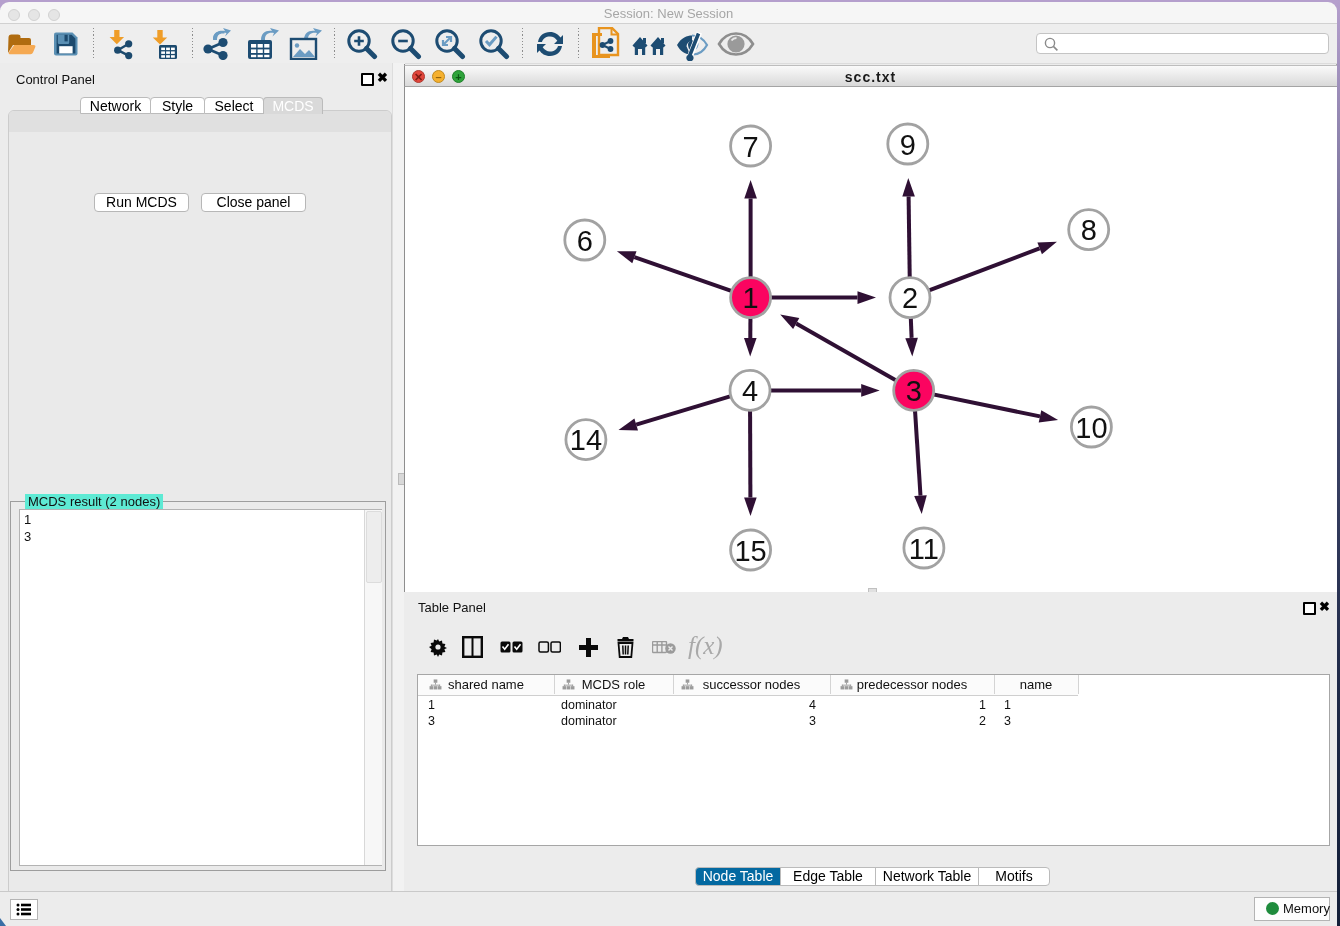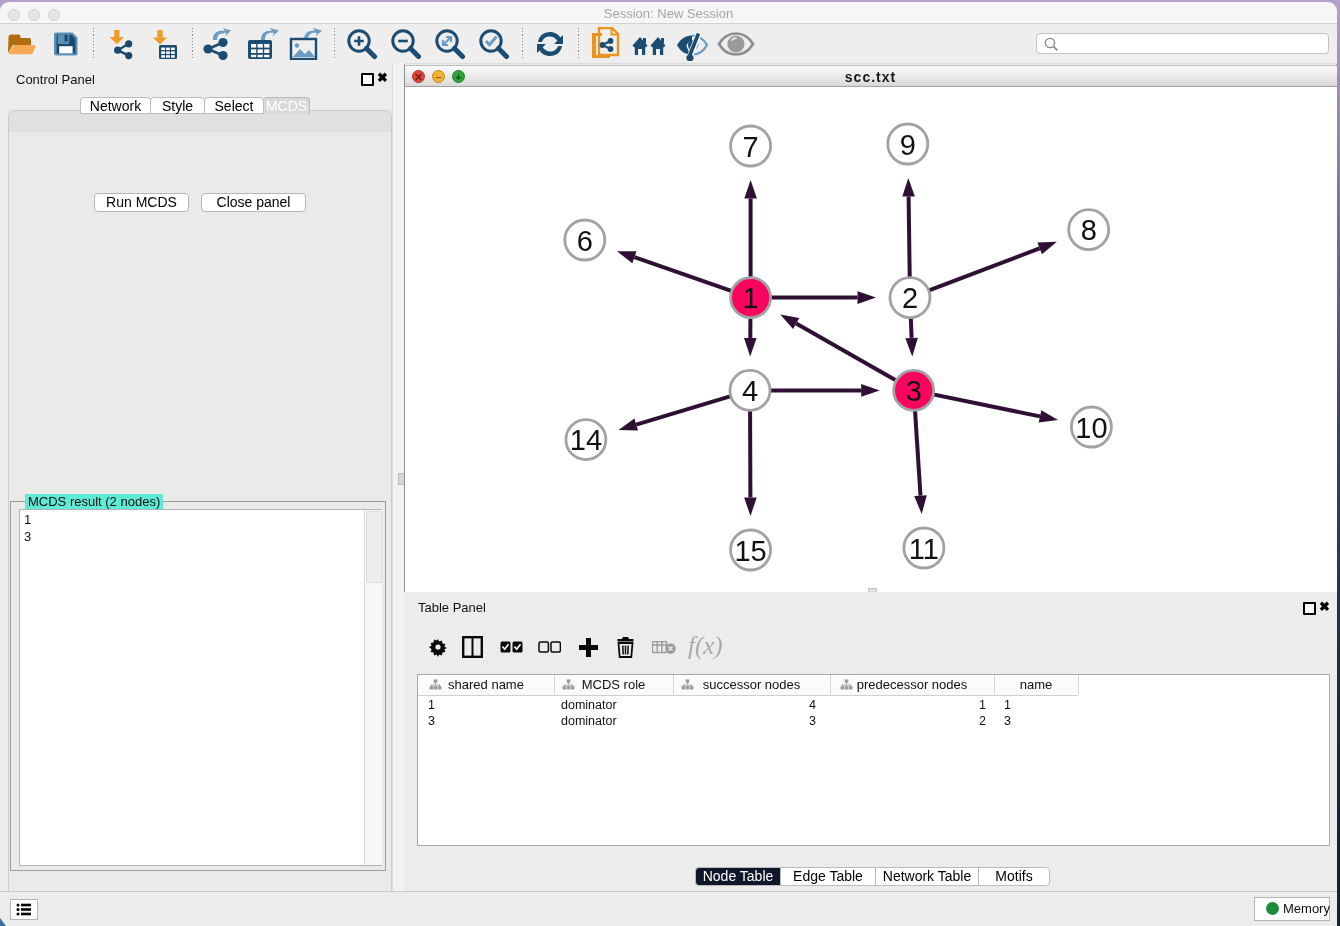--- a/index.html
+++ b/index.html
@@ -208,21 +208,21 @@
 </div>
 <div class="abs" id="cpanel">
   <div class="abs" id="cphead">Control Panel</div>
   <div class="wfloat" style="left:361px;top:10px;"></div>
   <div class="wclose" style="left:377px;top:7px;">✖</div>
   <div class="abs" id="cppane"></div>
   <div class="abs" id="cpband"></div>
   <div class="tab" style="left:80px;width:71px;">Network</div>
   <div class="tab" style="left:150px;width:55px;">Style</div>
   <div class="tab" style="left:204px;width:60px;">Select</div>
-  <div class="tab" style="left:263px;width:47px;background:#d9d9d9;color:#fff;border-bottom:none;">MCDS</div>
+  <div class="tab" style="left:263px;width:60px;background:#d9d9d9;color:#fff;border-bottom:none;">MCDS</div>
   <div class="cpbtn" style="left:94px;width:95px;">Run MCDS</div>
   <div class="cpbtn" style="left:201px;width:105px;">Close panel</div>
   <div class="abs" id="groupbox"></div>
   <div class="abs" id="grouplabel">MCDS result (2 nodes)</div>
   <div class="abs" id="resultarea">
       <div style="padding:2px 0 0 4px;line-height:16.5px;">1<br>3</div>
     </div>
   <div class="abs" id="resultscroll">
       <div style="position:absolute;left:1px;top:1px;width:14px;height:70px;background:#ededed;border:1px solid #dcdcdc;border-radius:2px;"></div>
     </div>
@@ -364,21 +364,21 @@
     <div class="td" style="left:143px;top:22px;">dominator</div>
     <div class="td" style="left:255px;top:22px;width:143px;text-align:right;">4</div>
     <div class="td" style="left:412px;top:22px;width:156px;text-align:right;">1</div>
     <div class="td" style="left:586px;top:22px;">1</div>
     <div class="td" style="left:10px;top:38px;">3</div>
     <div class="td" style="left:143px;top:38px;">dominator</div>
     <div class="td" style="left:255px;top:38px;width:143px;text-align:right;">3</div>
     <div class="td" style="left:412px;top:38px;width:156px;text-align:right;">2</div>
     <div class="td" style="left:586px;top:38px;">3</div>
   </div>
-  <div class="btab" style="left:291px;width:86px;background:#0f172a;color:#fff;border-radius:4px 0 0 4px;">Node Table</div>
+  <div class="btab" style="left:291px;width:86px;background:#0369a1;color:#fff;border-radius:4px 0 0 4px;">Node Table</div>
   <div class="btab" style="left:376px;width:96px;border-radius:0;">Edge Table</div>
   <div class="btab" style="left:471px;width:104px;border-radius:0;">Network Table</div>
   <div class="btab" style="left:574px;width:72px;border-radius:0 4px 4px 0;">Motifs</div>
 </div>
 <div class="abs" id="statusbar"></div>
 <div class="abs" id="listbtn">
   <svg width="26" height="19" viewBox="0 0 26 19">
     <circle cx="7" cy="5" r="1.5" fill="#000"></circle>
       <rect x="10" y="3.7" width="10" height="2.6" fill="#000"></rect>
     <circle cx="7" cy="9.5" r="1.5" fill="#000"></circle>

